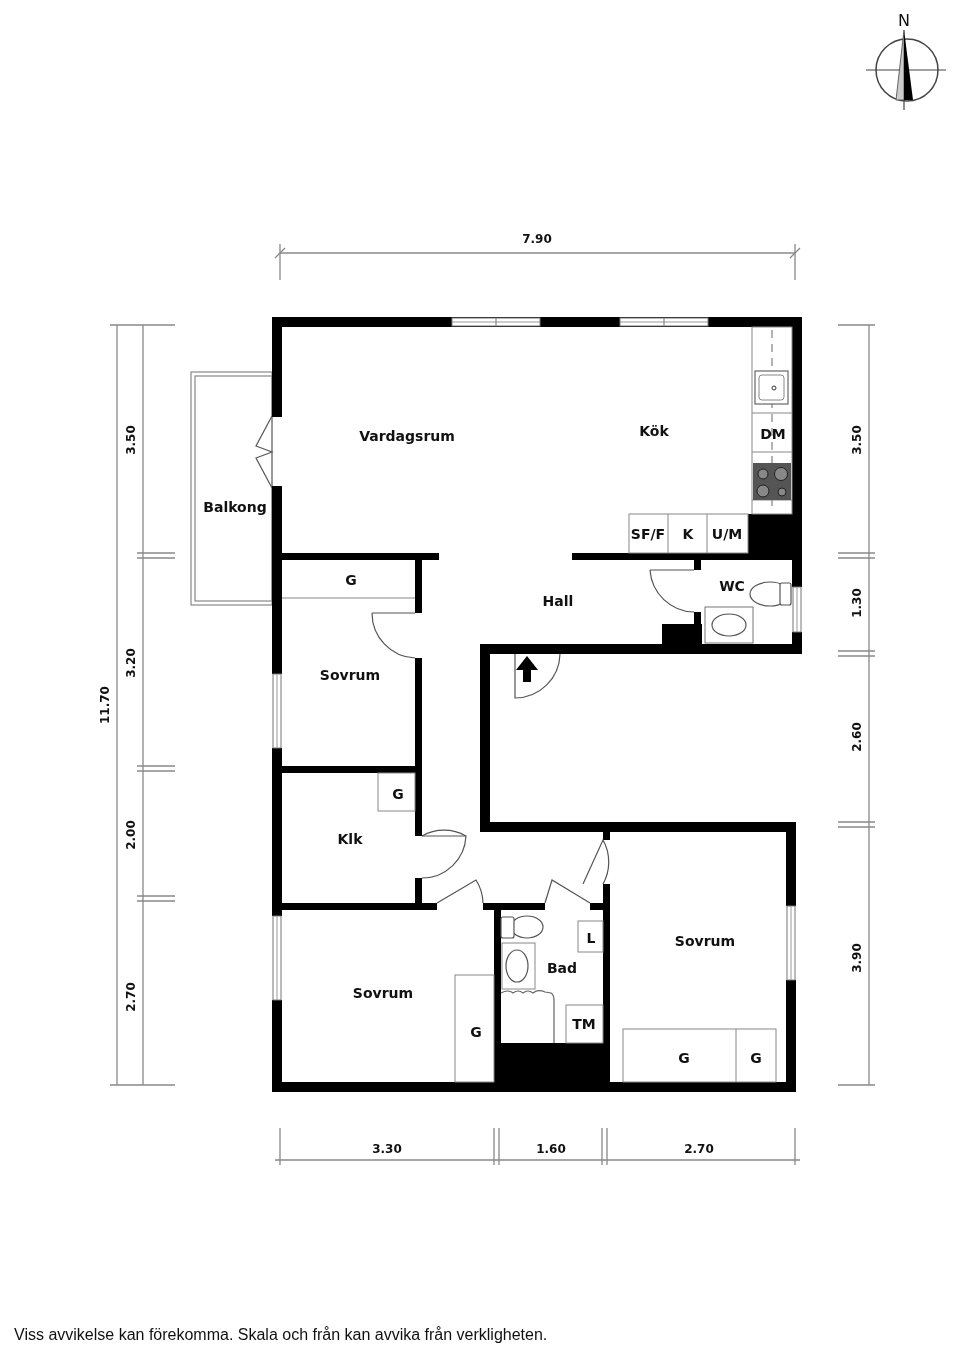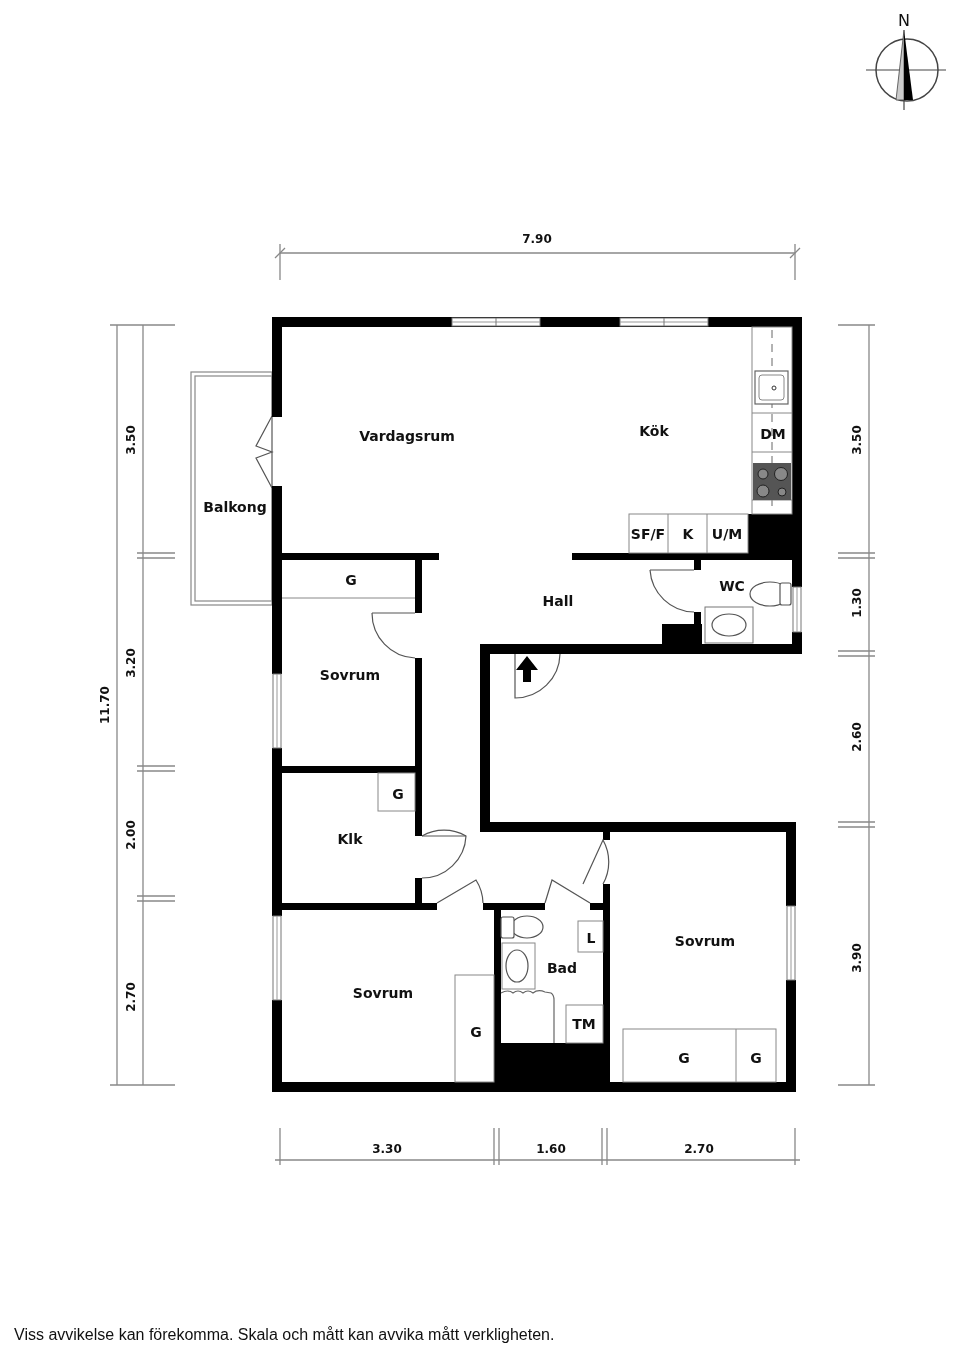--- a/index.html
+++ b/index.html
@@ -248,13 +248,13 @@
   <text class="lbl" x="235" y="512" text-anchor="middle">Balkong</text>
   <text class="lbl" x="558" y="606" text-anchor="middle">Hall</text>
   <text class="lbl" x="732" y="591" text-anchor="middle">WC</text>
   <text class="lbl" x="350" y="680" text-anchor="middle">Sovrum</text>
   <text class="lbl" x="350" y="844" text-anchor="middle">Klk</text>
   <text class="lbl" x="383" y="998" text-anchor="middle">Sovrum</text>
   <text class="lbl" x="562" y="973" text-anchor="middle">Bad</text>
   <text class="lbl" x="705" y="946" text-anchor="middle">Sovrum</text>
 </svg>
 
-<div class="footer">Viss avvikelse kan förekomma. Skala och mått kan avvika mått verkligheten.</div>
+<div class="footer">Viss avvikelse kan förekomma. Skala och från kan avvika från verkligheten.</div>
 
 </body></html>

